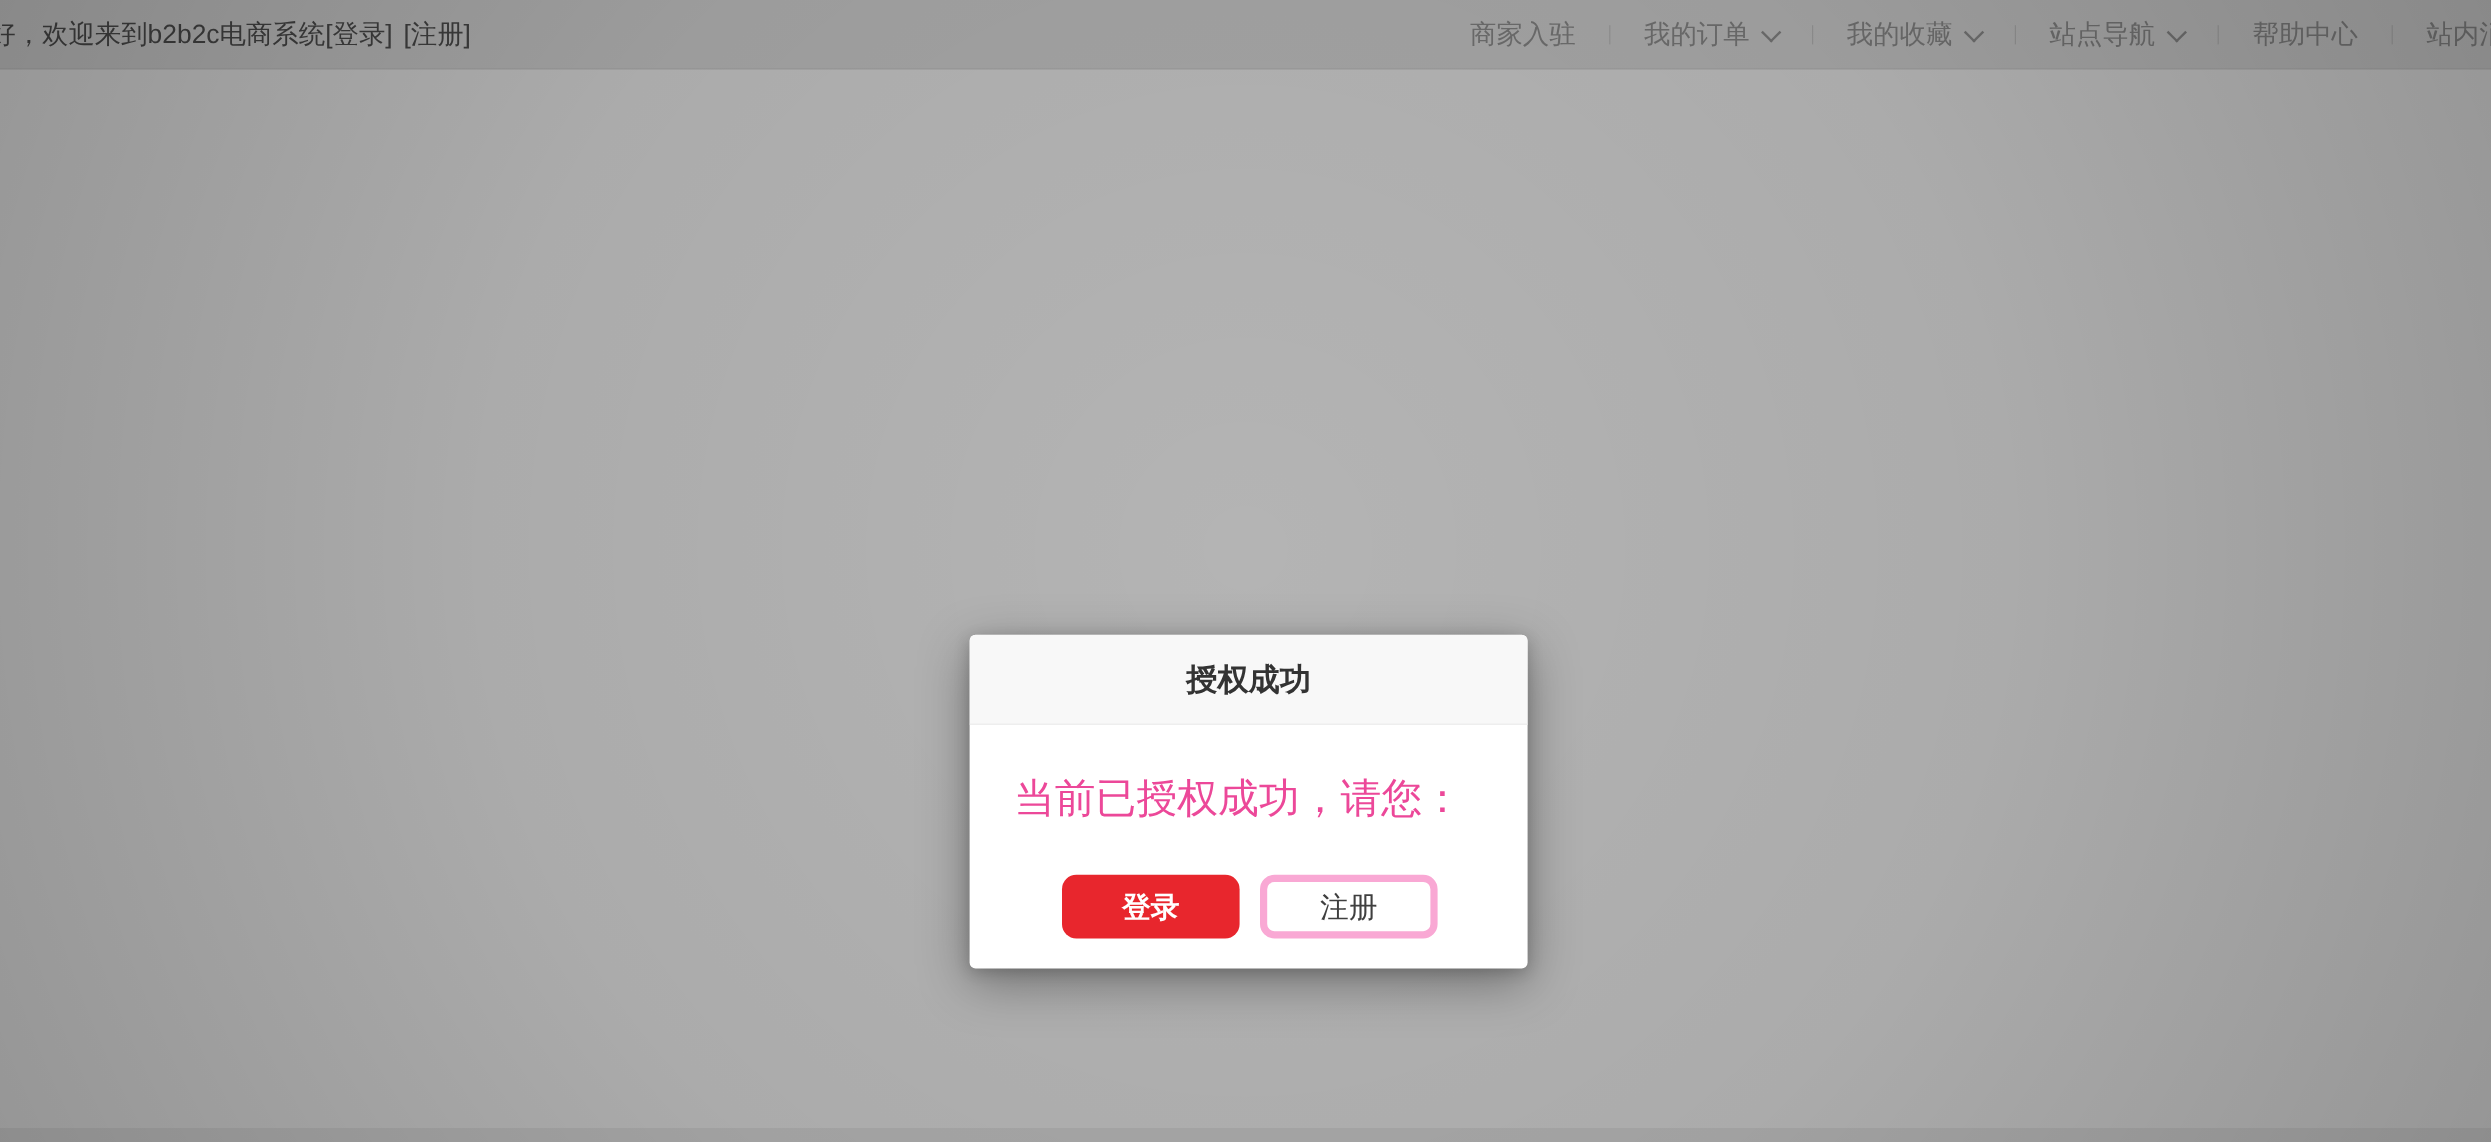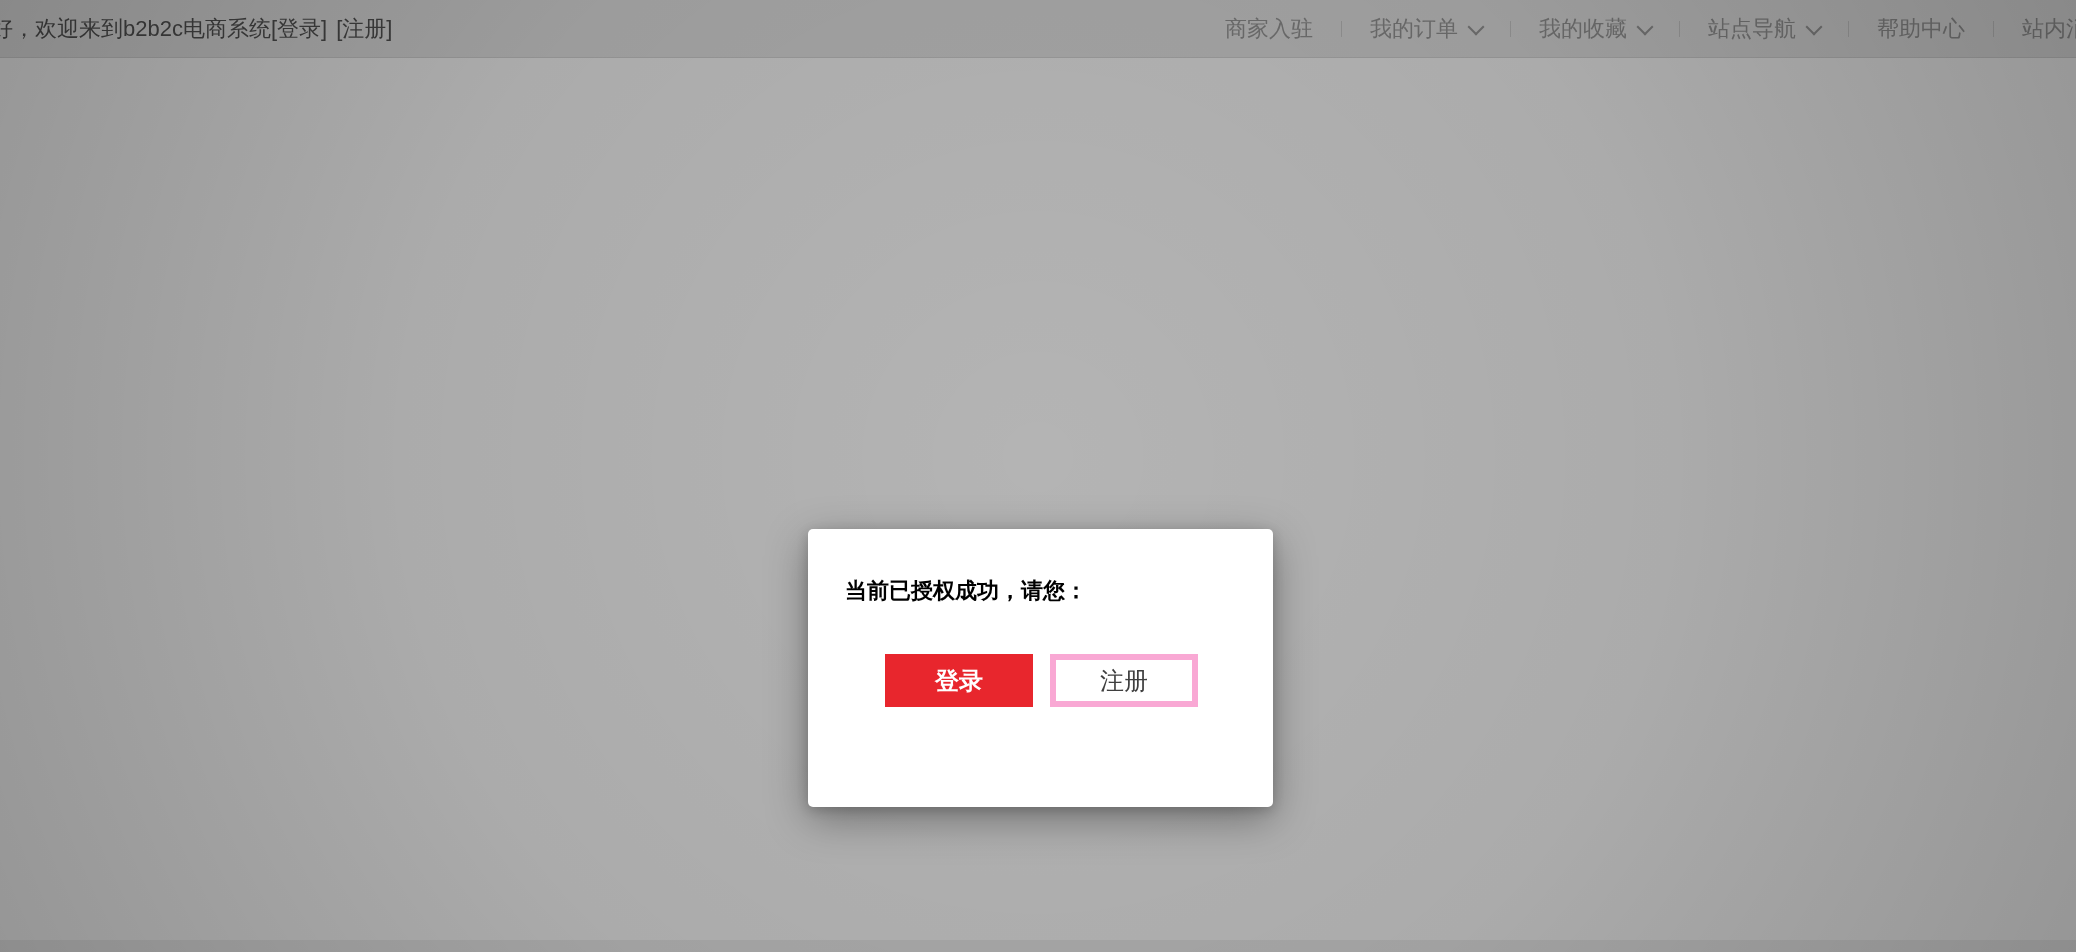--- a/index.html
+++ b/index.html
@@ -123,37 +123,36 @@
     font-size: 26px;
     font-weight: bold;
     color: #333333;
   }
   .modal-body {
     padding: 45px 0 0 37px;
     box-sizing: border-box;
   }
   .modal-msg {
     margin: 0;
-    font-size: 22px;
+    font-size: 34px;
     line-height: 34px;
-    color: #000000;
-    font-weight: bold;
+    color: #ec4899;
   }
   .btn-row {
     margin-top: 46px;
     margin-left: 40px;
     display: flex;
     gap: 17px;
   }
   .btn {
     width: 148px;
     height: 53px;
     font-family: "Liberation Sans", "DejaVu Sans", sans-serif;
     font-size: 24px;
-    border-radius: 0;
+    border-radius: 12px;
     cursor: pointer;
     display: flex;
     align-items: center;
     justify-content: center;
     box-sizing: border-box;
   }
   .btn-red {
     background: #e8262d;
     color: #ffffff;
     font-weight: bold;
@@ -205,20 +204,23 @@
       </a>
     </div>
   </div>
 
   <div class="content-area"></div>
   <div class="footer-strip"></div>
 
   <div class="overlay"></div>
 
   <div class="modal">
+    <div class="modal-header" style="background: rgb(248, 248, 248);">
+      <span class="modal-title">授权成功</span>
+    </div>
     <div class="modal-body">
       <p class="modal-msg">当前已授权成功，请您：</p>
       <div class="btn-row">
         <button class="btn btn-red" style="background: rgb(232, 38, 45);">登录</button>
         <button class="btn btn-white">注册</button>
       </div>
     </div>
   </div>
 
 </div>

